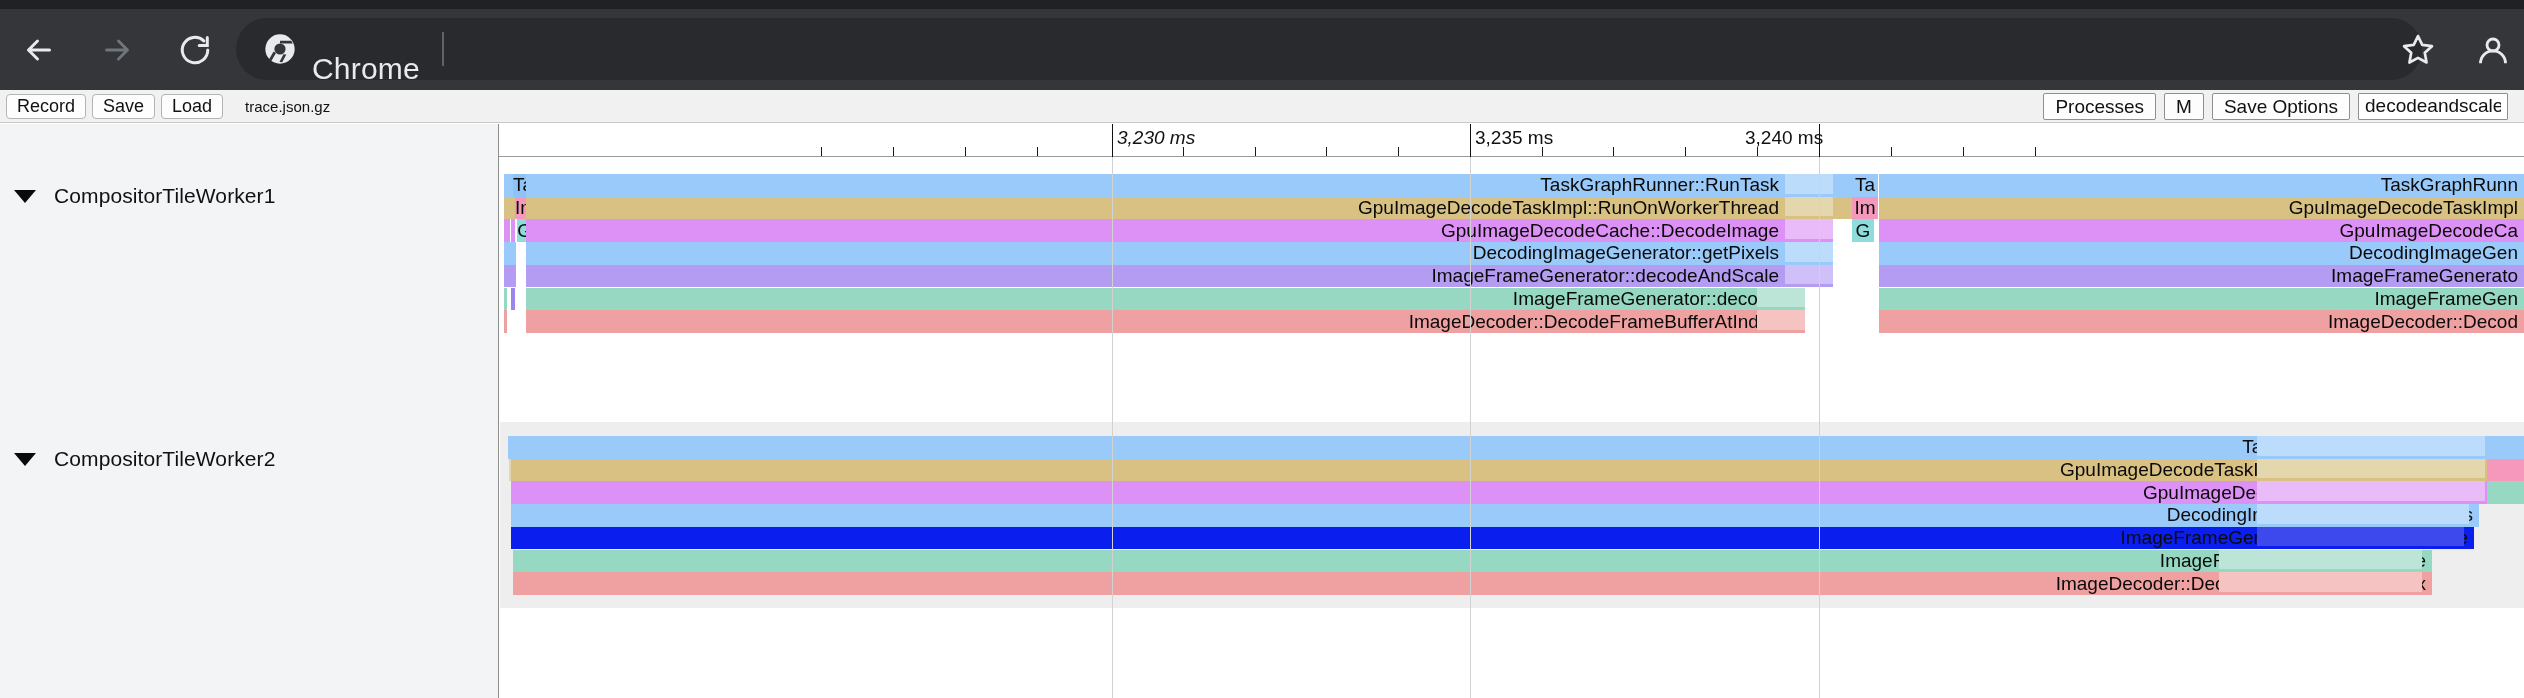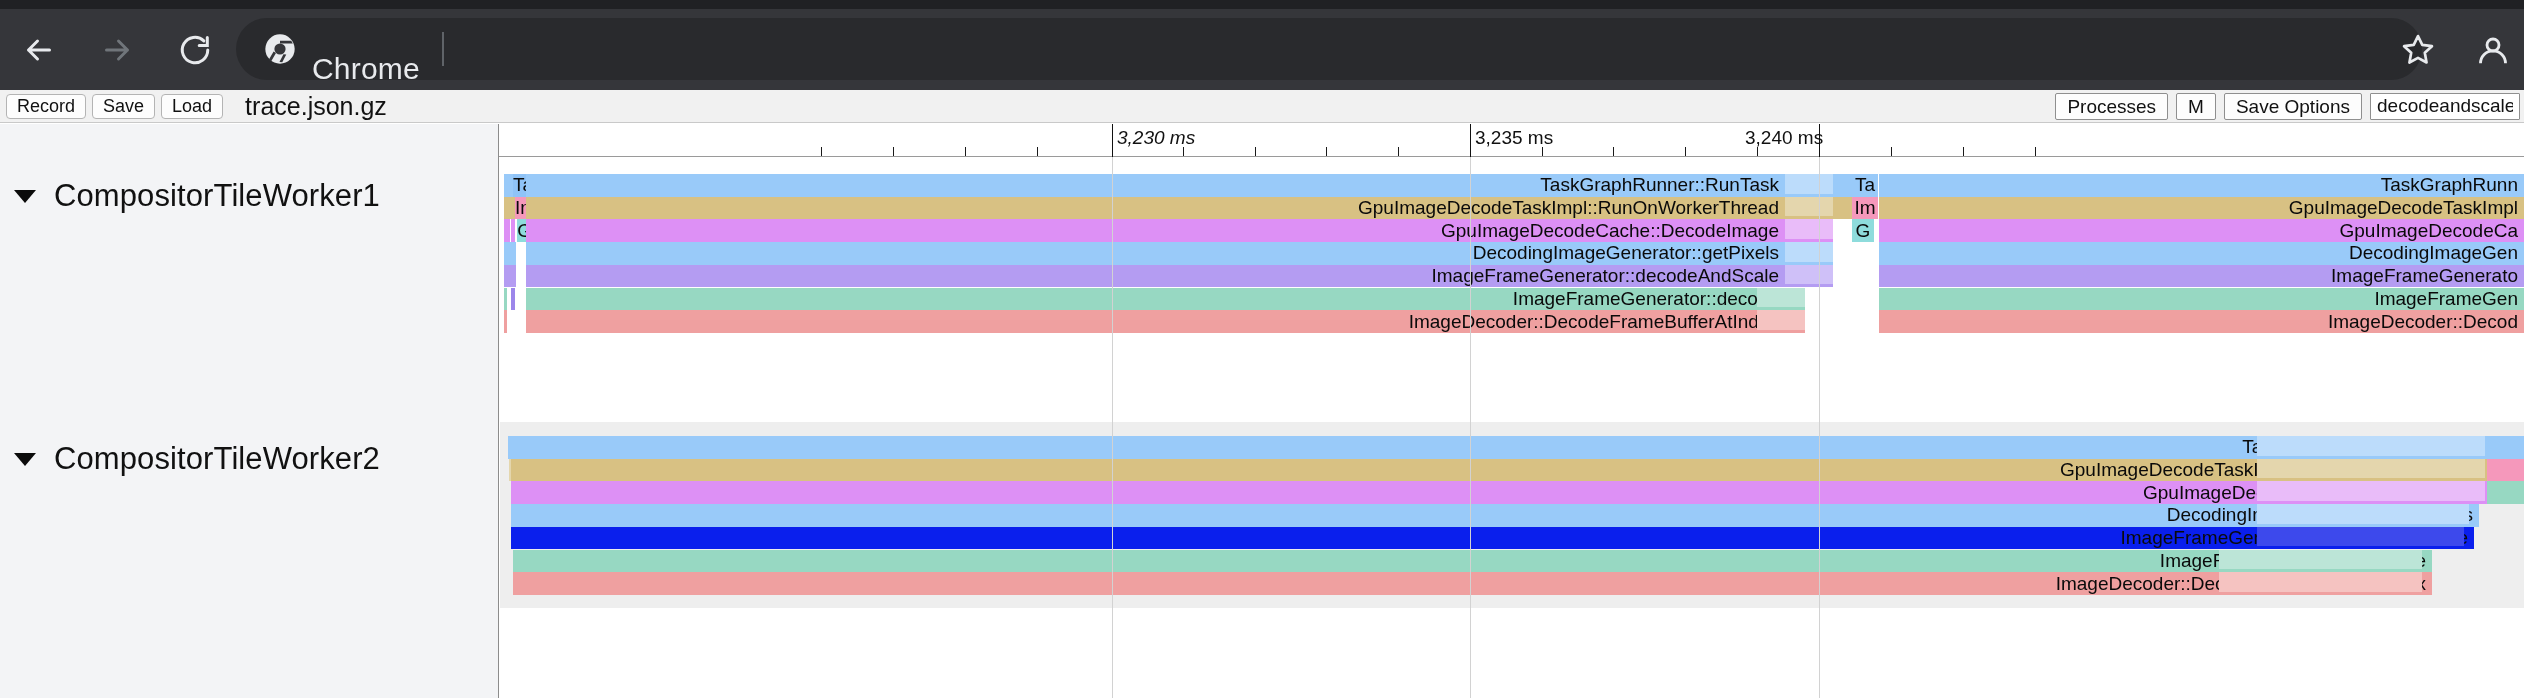--- a/index.html
+++ b/index.html
@@ -56,24 +56,24 @@
     background:#f1f1f1; border-bottom:1px solid #c9c9c9;
     display:flex; align-items:center;justify-content:space-between;
   }
   .tbtn{
     height:25px; background:#fdfdfd; border:1px solid #b4b4b4; border-radius:4px;
     font-family:"Liberation Sans", sans-serif; font-size:18px; color:#111;
     padding:0 10px; margin-left:6px; line-height:23px; cursor:pointer;
     white-space:nowrap;
   }
   #trace-filename{
-    font-size:25px; color:#111; margin-left:22px; white-space:nowrap;
+    font-size:15px; color:#111; margin-left:22px; white-space:nowrap;
   }
   #toolbar-right{
-    margin-left:auto; display:flex; align-items:center; height:33px; padding-right:4px;
+    margin-left:auto; display:flex; align-items:center; height:33px; padding-right:16px;
   }
   .tbtn2{
     height:27px; background:#fdfdfd; border:1px solid #8f8f8f; border-radius:2px;
     font-size:19px; color:#111; padding:0 11px; margin-left:8px; line-height:25px;
     cursor:pointer; white-space:nowrap;
   }
   #highlight-input{
     height:27px; background:#fff; border:1px solid #8f8f8f; border-radius:1px;
     font-size:19px; color:#111; padding:0 6px; margin-left:8px; width:150px;
     font-family:"Liberation Sans", sans-serif;
@@ -89,21 +89,21 @@
     background:#f3f4f6; border-right:1px solid #8c8c8c;
   }
   .track-title{
     position:absolute; left:0; display:flex; align-items:center; gap:18px;
     padding-left:14px; white-space:nowrap;
   }
   .tri{
     width:0;height:0;border-left:11px solid transparent;border-right:11px solid transparent;
     border-top:13px solid #0b0b0b;
   }
-  .track-title span.ttl{ font-size:31px; color:#111; letter-spacing:.1px;text-align:center; }
+  .track-title span.ttl{ font-size:21px; color:#111; letter-spacing:.1px;text-align:center; }
 
   
   #ruler{
     position:absolute; left:499px; top:0; width:2025px; height:33px;
     background:#fff; border-bottom:1px solid #9a9a9a;
   }
   .rtick{ position:absolute; bottom:0; width:1px; height:9px; background:#1a1a1a; }
   .rtickmaj{ position:absolute; top:0; width:1px; height:33px; background:#111; }
   .rlabel{ position:absolute; top:3px; font-size:19px; color:#111; white-space:nowrap; }
 

